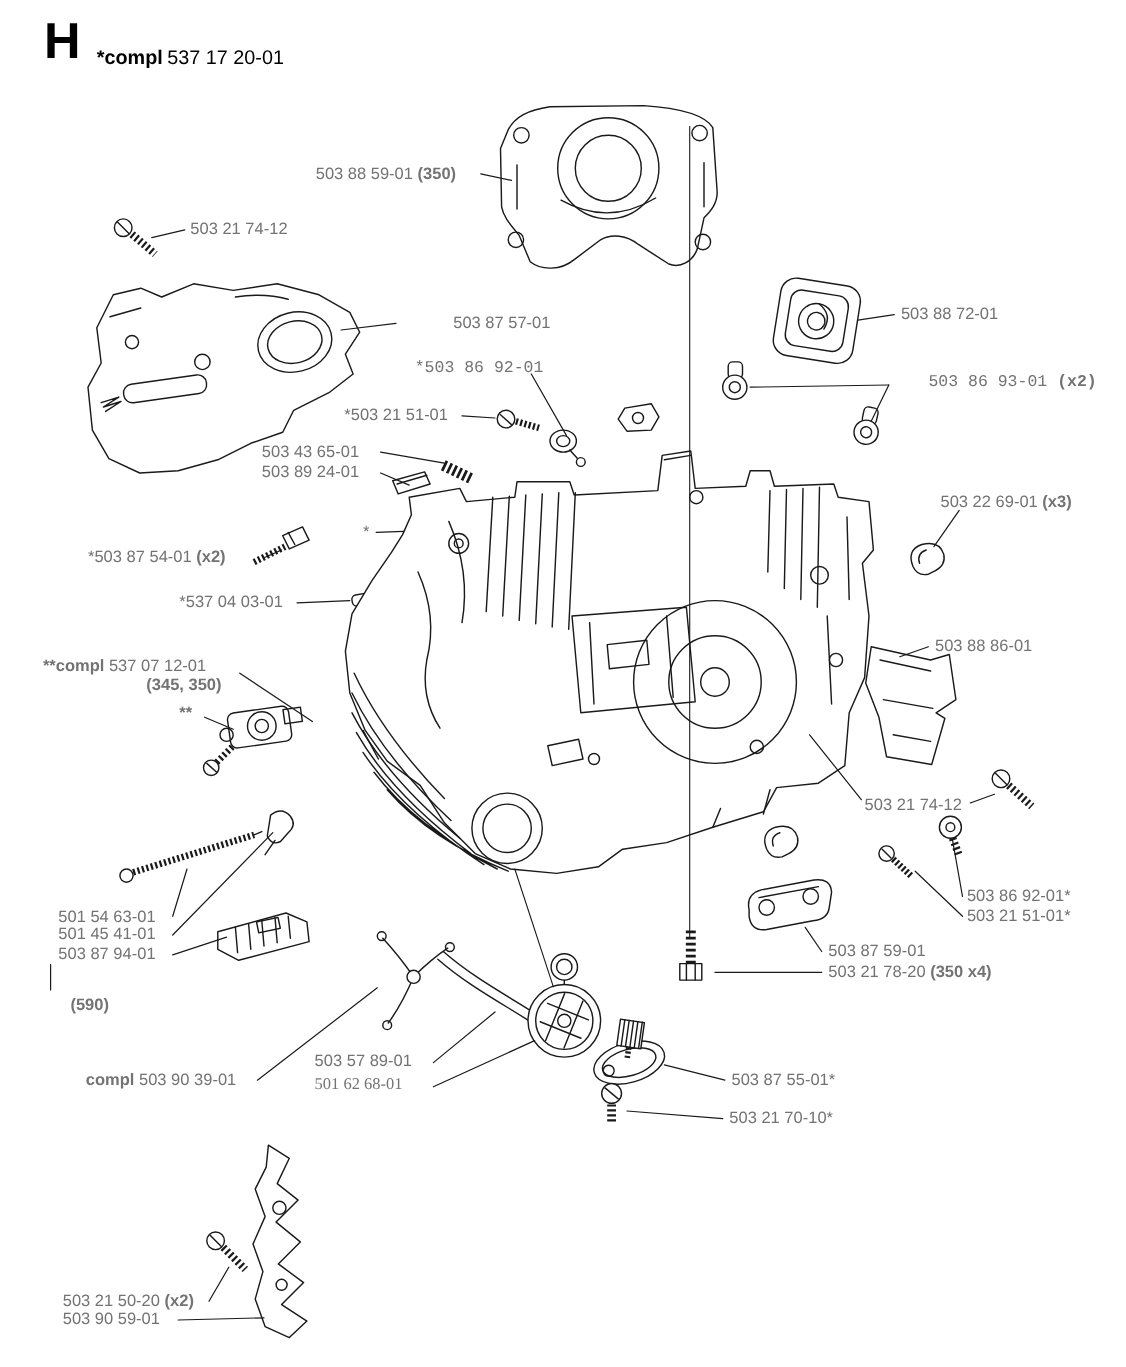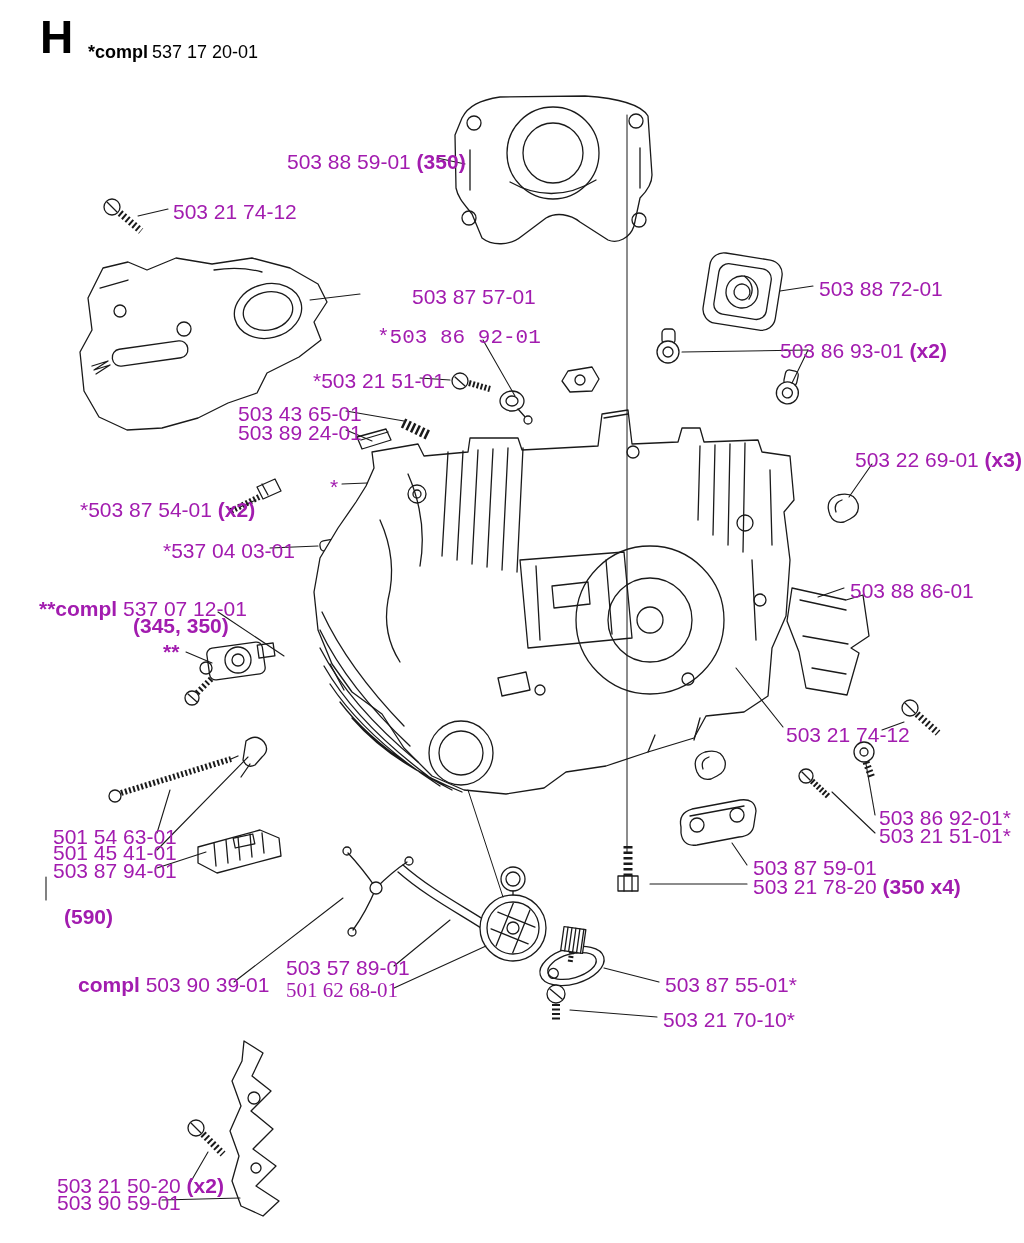--- a/index.html
+++ b/index.html
@@ -8,21 +8,21 @@
     font-family:"Liberation Sans", sans-serif;color:#000;overflow:hidden;
   }
   .hdr-letter{
     position:absolute;left:40px;top:14px;font-size:46px;font-weight:bold;line-height:1;
   }
   .hdr-assembly{
     position:absolute;left:88px;top:42px;font-size:18px;white-space:nowrap;
   }
   .hdr-assembly .b{font-weight:bold;margin-right:4px;}
   .part-label{
-    position:absolute;font-size:21px;line-height:1.15;white-space:nowrap;color:#a21caf;
+    position:absolute;font-size:15px;line-height:1.15;white-space:nowrap;color:#737373;
   }
   .part-label .b{font-weight:bold;}
   svg{position:absolute;left:0;top:0;}
   #labels-layer{position:absolute;left:0;top:0;width:100%;height:100%;}
 </style>
 </head>
 <body>
 
 <div class="page">
 
@@ -322,21 +322,21 @@
       <line x1="162" y1="1200" x2="240" y2="1198"></line>
     </g>
   </svg>
 
   <div id="labels-layer">
       <div class="part-label" style="left: 287px; top: 150px;"><span>503 88 59-01 </span><span class="b">(350)</span></div>
       <div class="part-label" style="left: 173px; top: 200px;"><span>503 21 74-12</span></div>
       <div class="part-label" style="left: 366px; top: 285px; margin-left: 46px;"><span>503 87 57-01</span></div>
       <div class="part-label" style="left: 819px; top: 277px;"><span>503 88 72-01</span></div>
       <div class="part-label" style="left: 377px; top: 326px; font-family: Liberation Mono, monospace;"><span>*503 86 92-01</span></div>
-      <div class="part-label" style="left: 780px; top: 339px;"><span>503 86 93-01 </span><span class="b">(x2)</span></div>
+      <div class="part-label" style="left: 844px; top: 339px; font-family: Liberation Mono, monospace;"><span>503 86 93-01 </span><span class="b">(x2)</span></div>
       <div class="part-label" style="left: 313px; top: 369px;"><span>*503 21 51-01</span></div>
       <div class="part-label" style="left: 238px; top: 402px;"><span>503 43 65-01</span></div>
       <div class="part-label" style="left: 238px; top: 421px;"><span>503 89 24-01</span></div>
       <div class="part-label" style="left: 855px; top: 448px;"><span>503 22 69-01 </span><span class="b">(x3)</span></div>
       <div class="part-label" style="left: 330px; top: 475px;"><span>*</span></div>
       <div class="part-label" style="left: 80px; top: 498px;"><span>*503 87 54-01 </span><span class="b">(x2)</span></div>
       <div class="part-label" style="left: 163px; top: 539px;"><span>*537 04 03-01</span></div>
       <div class="part-label" style="left: 850px; top: 579px;"><span>503 88 86-01</span></div>
       <div class="part-label" style="left: 39px; top: 597px;"><span class="b">**compl </span><span>537 07 12-01</span></div>
       <div class="part-label" style="left: 133px; top: 614px;"><span class="b">(345, 350)</span></div>

